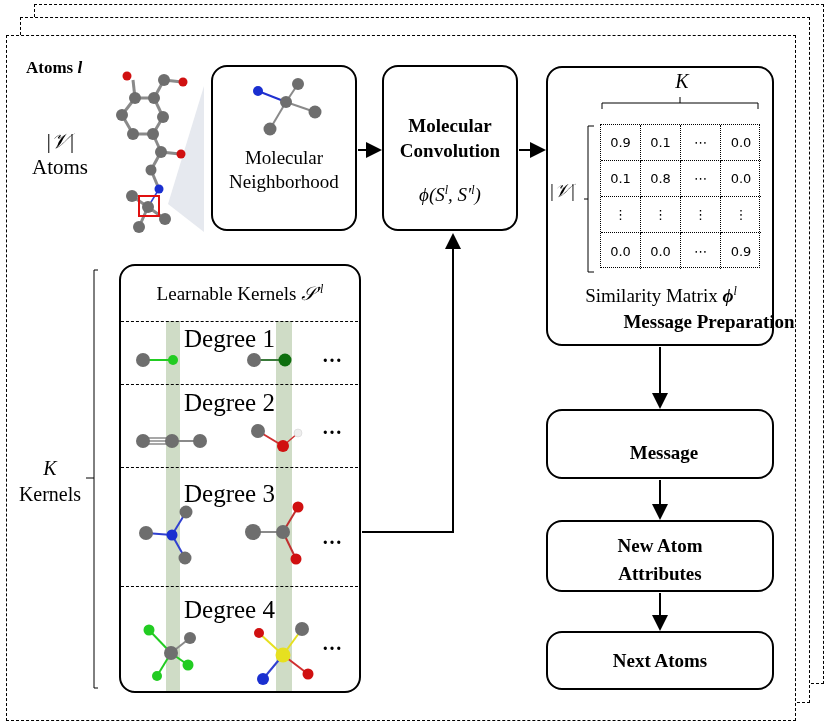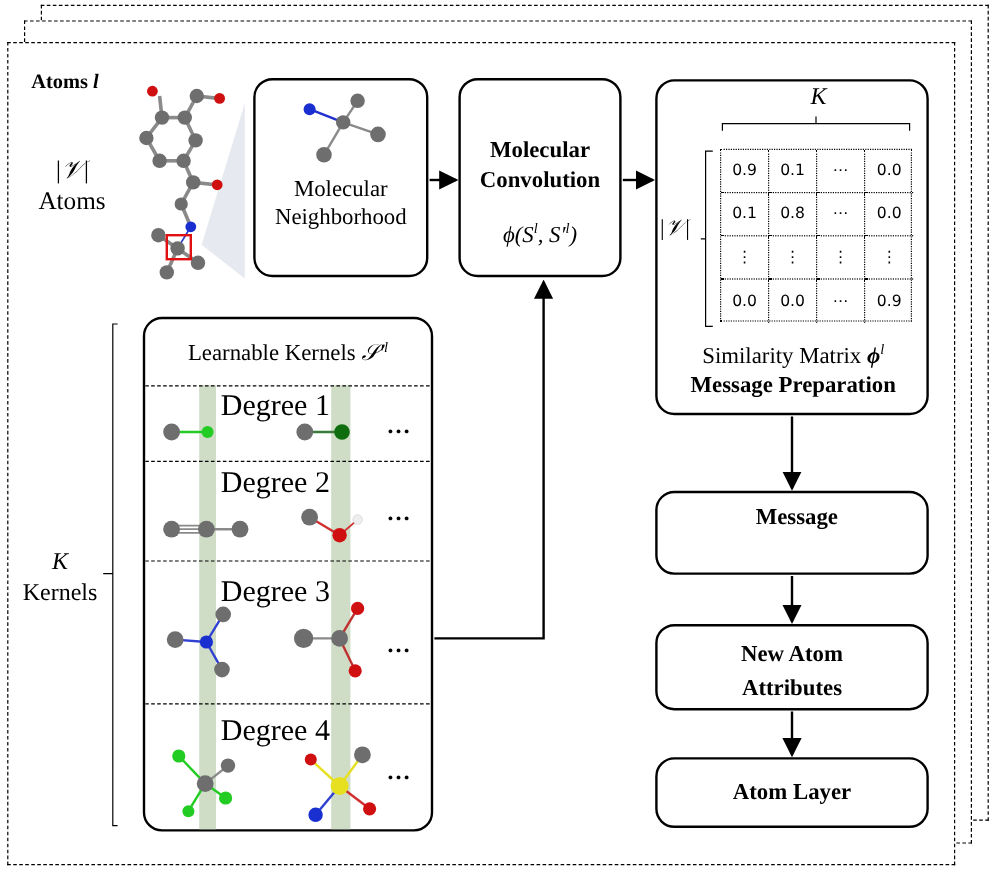--- a/index.html
+++ b/index.html
@@ -129,33 +129,33 @@
     <div class="mcell" style="left: 120px; top: 72px; border-bottom: 1px dotted rgb(0, 0, 0);">⋮</div>
     <div class="mcell" style="left: 0px; top: 108px; border-right: 1px dotted rgb(0, 0, 0);">0.0</div>
     <div class="mcell" style="left: 40px; top: 108px; border-right: 1px dotted rgb(0, 0, 0);">0.0</div>
     <div class="mcell" style="left: 80px; top: 108px; border-right: 1px dotted rgb(0, 0, 0);">⋯</div>
     <div class="mcell" style="left: 120px; top: 108px;">0.9</div>
   </div>
 <div class="abs center" style="left:548px;top:284px;width:226px;font-size:19px;">
   <span>Similarity Matrix</span>
   <span class="bold ital">ϕ</span><sup class="ital" style="font-size:12px;">l</sup>
 </div>
-<div class="abs center bold" style="left:548px;top:311px;width:226px;font-size:19px;">Message Preparation</div>
+<div class="abs center bold" style="left:548px;top:311px;width:226px;font-size:19px;padding-left:48px;">Message Preparation</div>
 
 <div class="box" style="left:546px;top:409px;width:228px;height:70px;"></div>
-<div class="abs center bold" style="left:546px;top:418px;width:236px;font-size:19px;line-height:27px;">
+<div class="abs center bold" style="left:546px;top:439px;width:236px;font-size:19px;line-height:27px;">
   <div>Message</div>
 </div>
 <div class="box" style="left:546px;top:520px;width:228px;height:72px;"></div>
 <div class="abs center bold" style="left:546px;top:532px;width:228px;font-size:19px;line-height:28px;">
   <div>New Atom</div>
   <div>Attributes</div>
 </div>
 <div class="box" style="left:546px;top:631px;width:228px;height:59px;"></div>
-<div class="abs center bold" style="left:546px;top:650px;width:228px;font-size:19px;">Atom Layer</div>
+<div class="abs center bold" style="left:546px;top:650px;width:228px;font-size:19px;">Next Atoms</div>
 
 <div class="abs center" style="left:10px;top:455px;width:80px;font-size:20px;line-height:26px;">
   <div class="ital">K</div>
   <div>Kernels</div>
 </div>
 <svg style="left:84px;top:268px;width:16px;height:422px;" viewBox="0 0 16 422">
   <path d="M14,2 L10,2 L10,420 L14,420 M2,210 L10,210" fill="none" stroke="#000" stroke-width="1"></path>
 </svg>
 
 <div class="box" style="left:119px;top:264px;width:242px;height:429px;overflow:hidden;">

